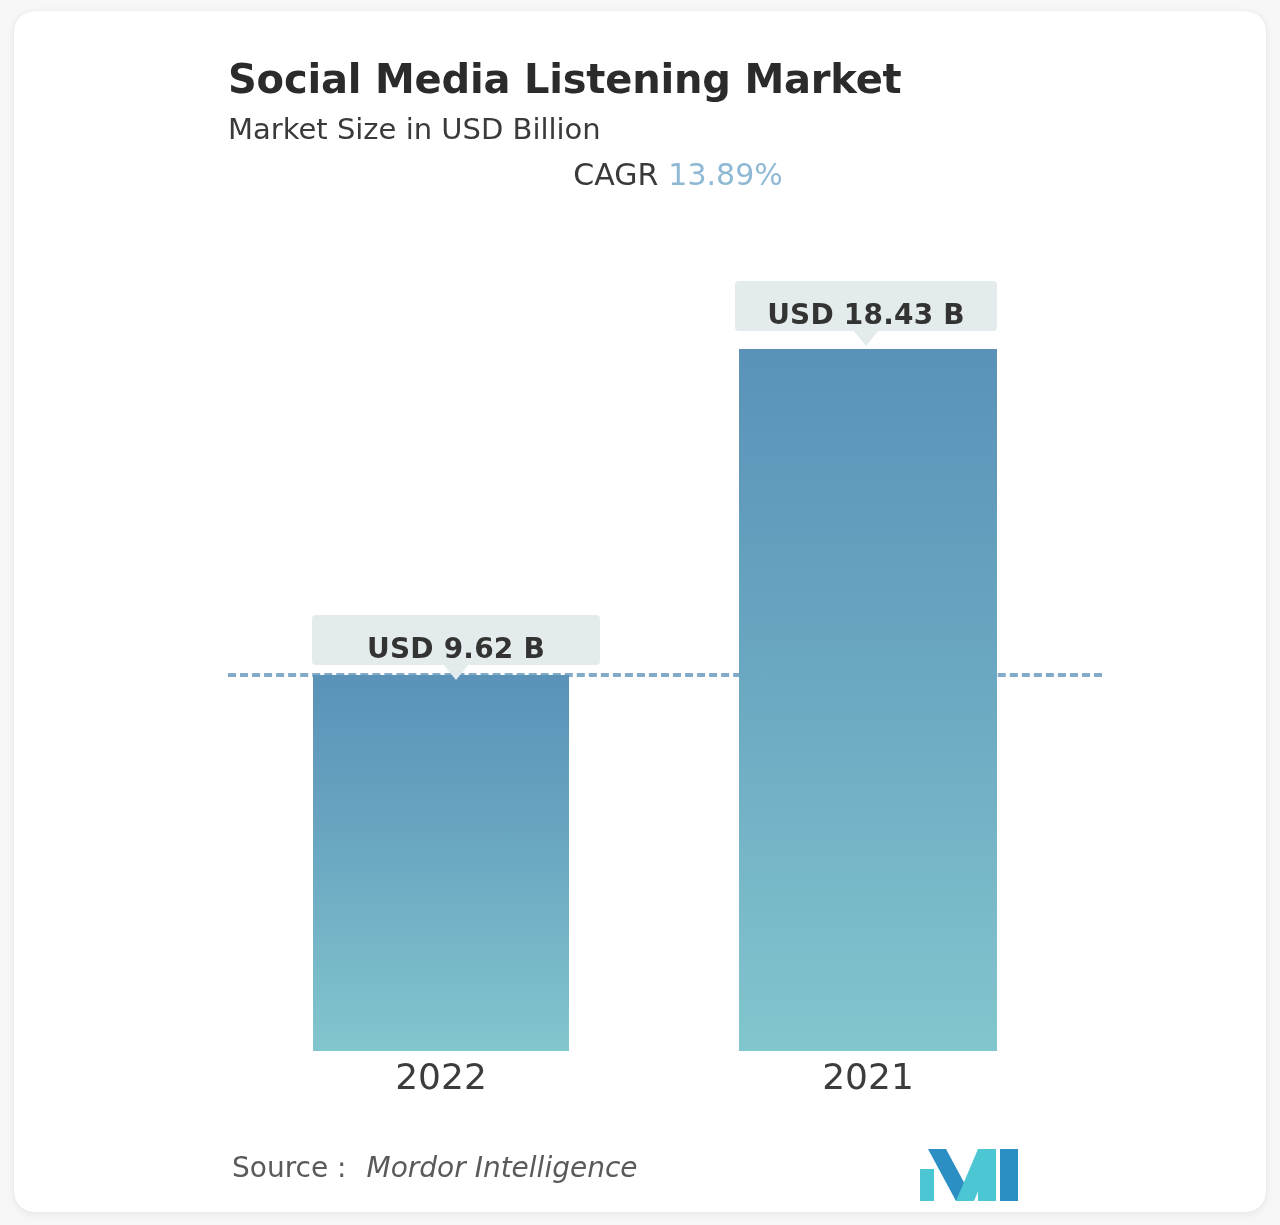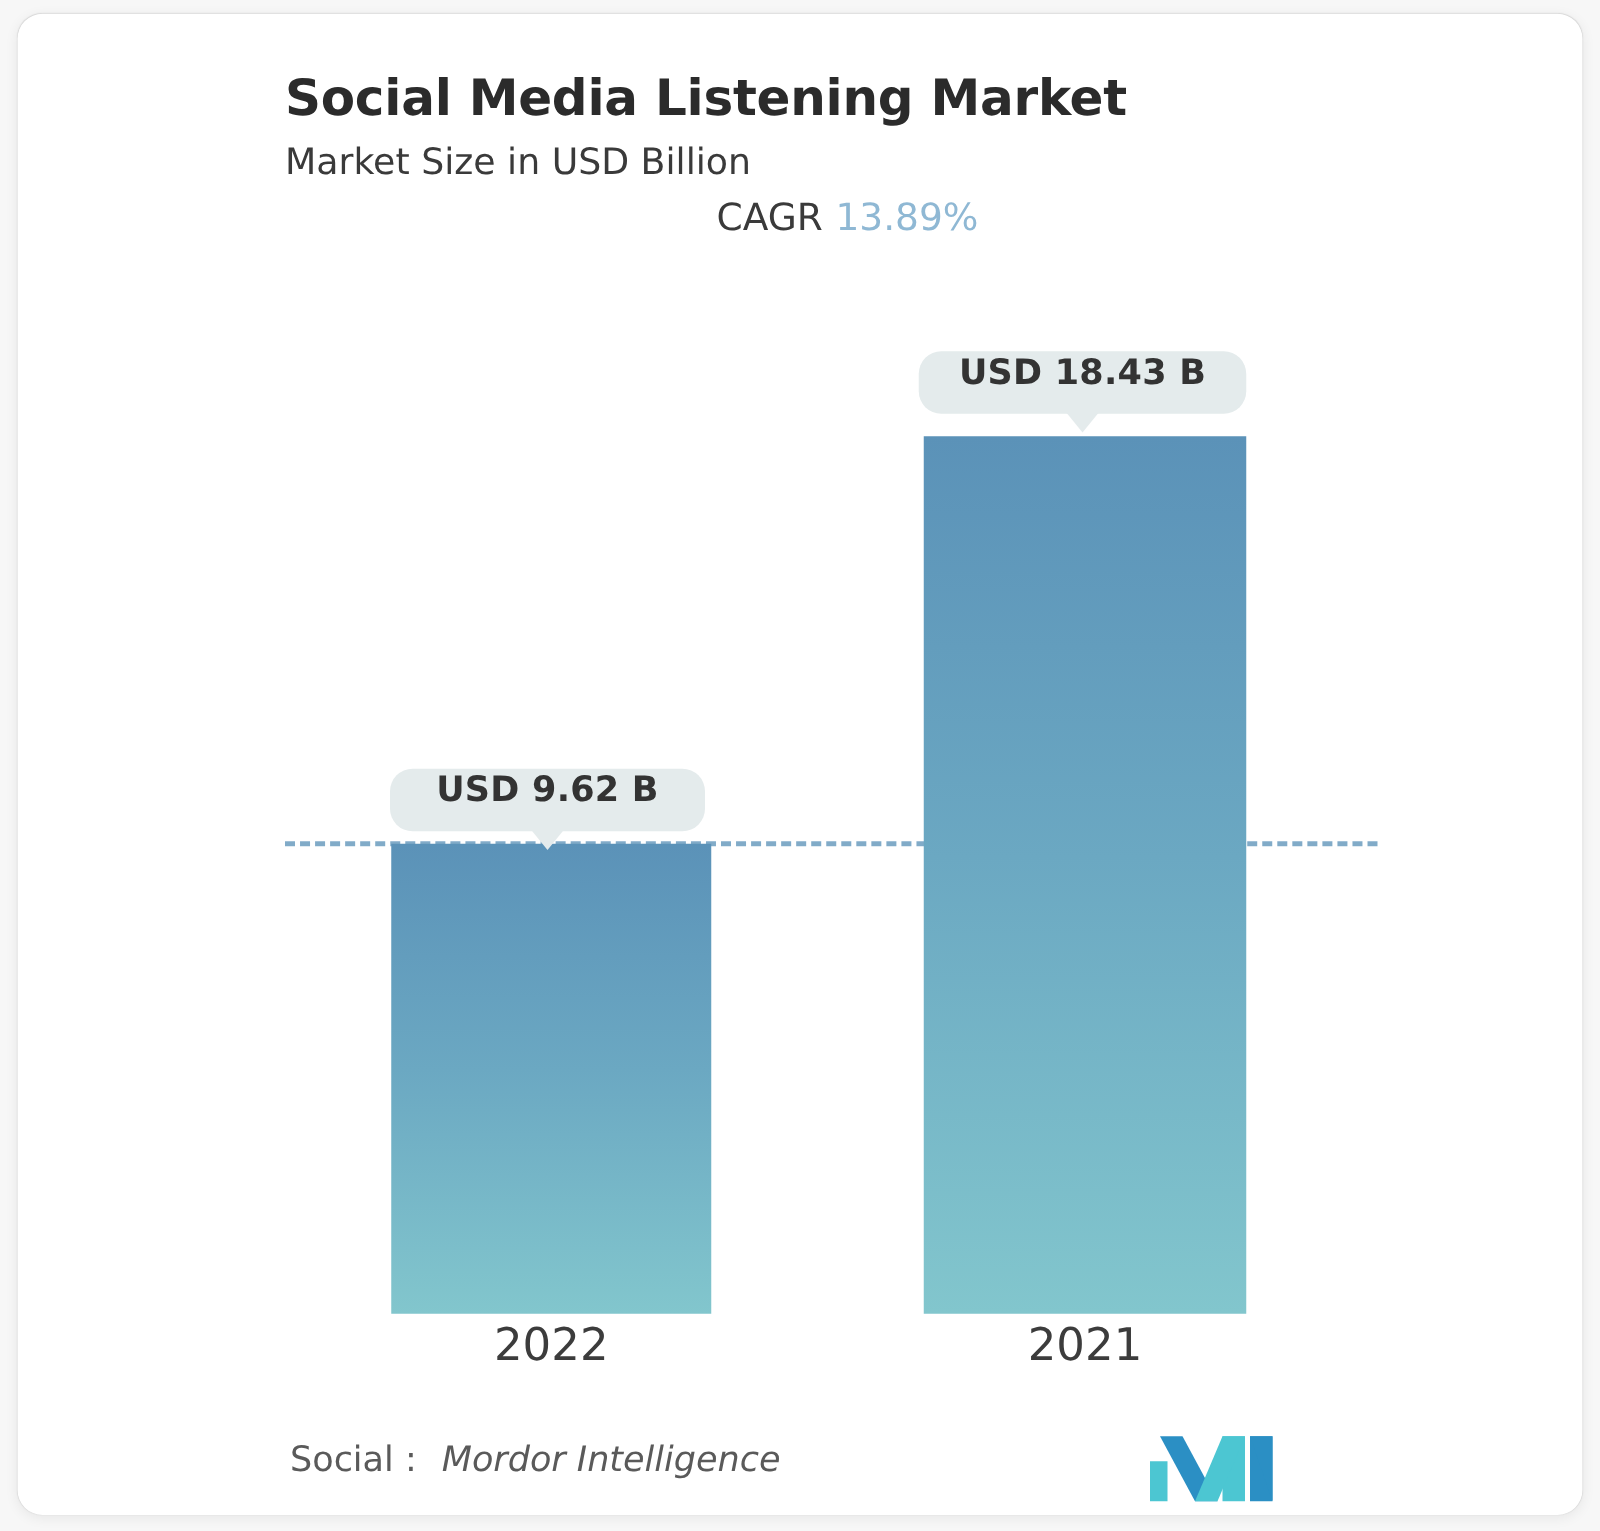--- a/index.html
+++ b/index.html
@@ -88,28 +88,28 @@
     position: absolute;
     height: 0;
     border-top: 4px dashed #7ba7c6;
     opacity: 0.95;
   }
 
   
   .tooltip {
     position: absolute;
     background: #e4ebec;
-    border-radius: 18px;
+    border-radius: 4px;
     color: #333333;
     font-size: 28px;
     font-weight: 700;
     text-align: center;
     letter-spacing: 0.2px;
     display: flex;
-    align-items: flex-start;
+    align-items: flex-end;
     justify-content: center;
     white-space: nowrap;
   }
   .tooltip-arrow {
     position: absolute;
     left: 50%;
     bottom: -15px;
     margin-left: -13px;
     width: 0;
     height: 0;
@@ -164,37 +164,37 @@
     <div id="dash-line" style="left:214px; top:662px; width:874px;"></div>
 
     <div class="bar" style="left:299px; width:256px; height:376px; bottom:161px;">
       <div class="bar-rect"></div>
     </div>
 
     <div class="bar" style="left:725px; width:258px; height:702px; bottom:161px;">
       <div class="bar-rect"></div>
     </div>
 
-    <div class="tooltip" style="left:298px; top:604px; width:252px; height:50px;">
+    <div class="tooltip" style="left:298px; top:604px; width:288px; height:50px;">
       <span>USD 9.62 B</span>
       <span class="tooltip-arrow"></span>
     </div>
 
     <div class="tooltip" style="left:721px; top:270px; width:262px; height:50px;">
       <span>USD 18.43 B</span>
       <span class="tooltip-arrow"></span>
     </div>
 
     <div class="xlabel" style="left:299px; top:1045px; width:256px;">2022</div>
     <div class="xlabel" style="left:725px; top:1045px; width:258px;">2021</div>
 
   </div>
 
   <div id="source">
-    <span>Social :</span><span id="source-value">Mordor Intelligence</span>
+    <span>Source :</span><span id="source-value">Mordor Intelligence</span>
   </div>
 
   <div id="logo">
     <svg width="110" height="66" viewBox="0 0 110 66" xmlns="http://www.w3.org/2000/svg">
       <polygon points="2,58 2,26 16,26 16,58" fill="#4cc6d2"></polygon>
       <polygon points="10,6 28,6 56,58 38,58" fill="#2b8fc4"></polygon>
       <polygon points="60,6 78,6 78,58 60,58" fill="#4cc6d2"></polygon>
       <polygon points="82,6 100,6 100,58 82,58" fill="#2b8fc4"></polygon>
       <polygon points="56,58 38,58 60,6 78,6" fill="#4cc6d2"></polygon>
       <polygon points="82,6 100,6 100,58" fill="#2b8fc4"></polygon>

